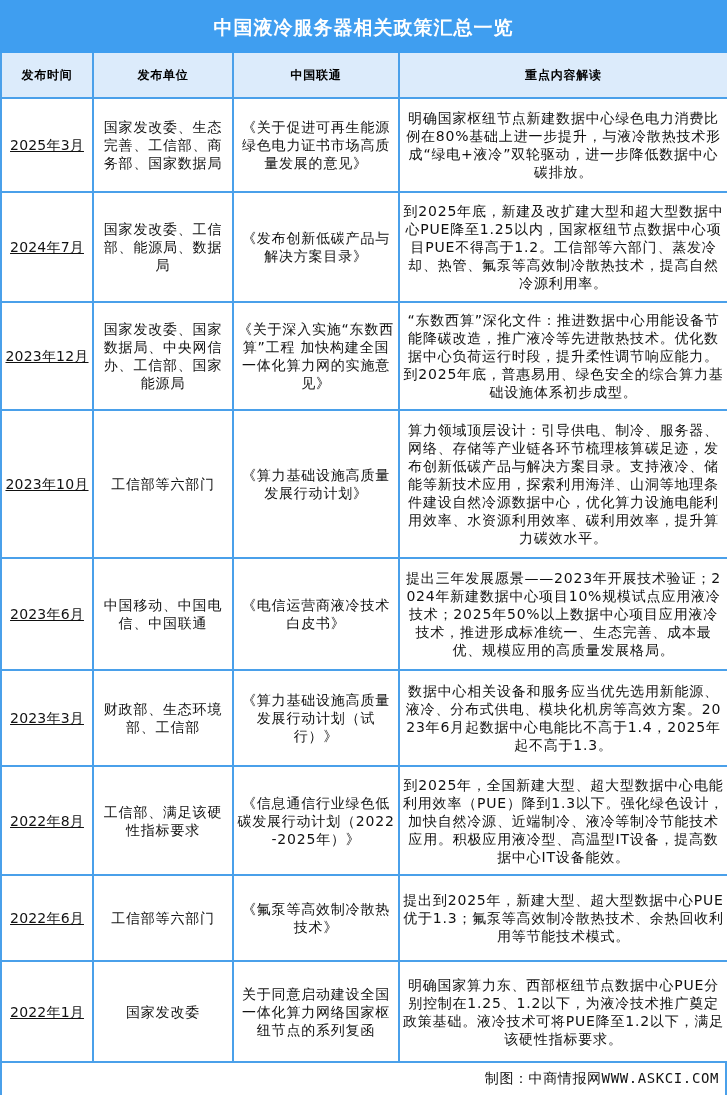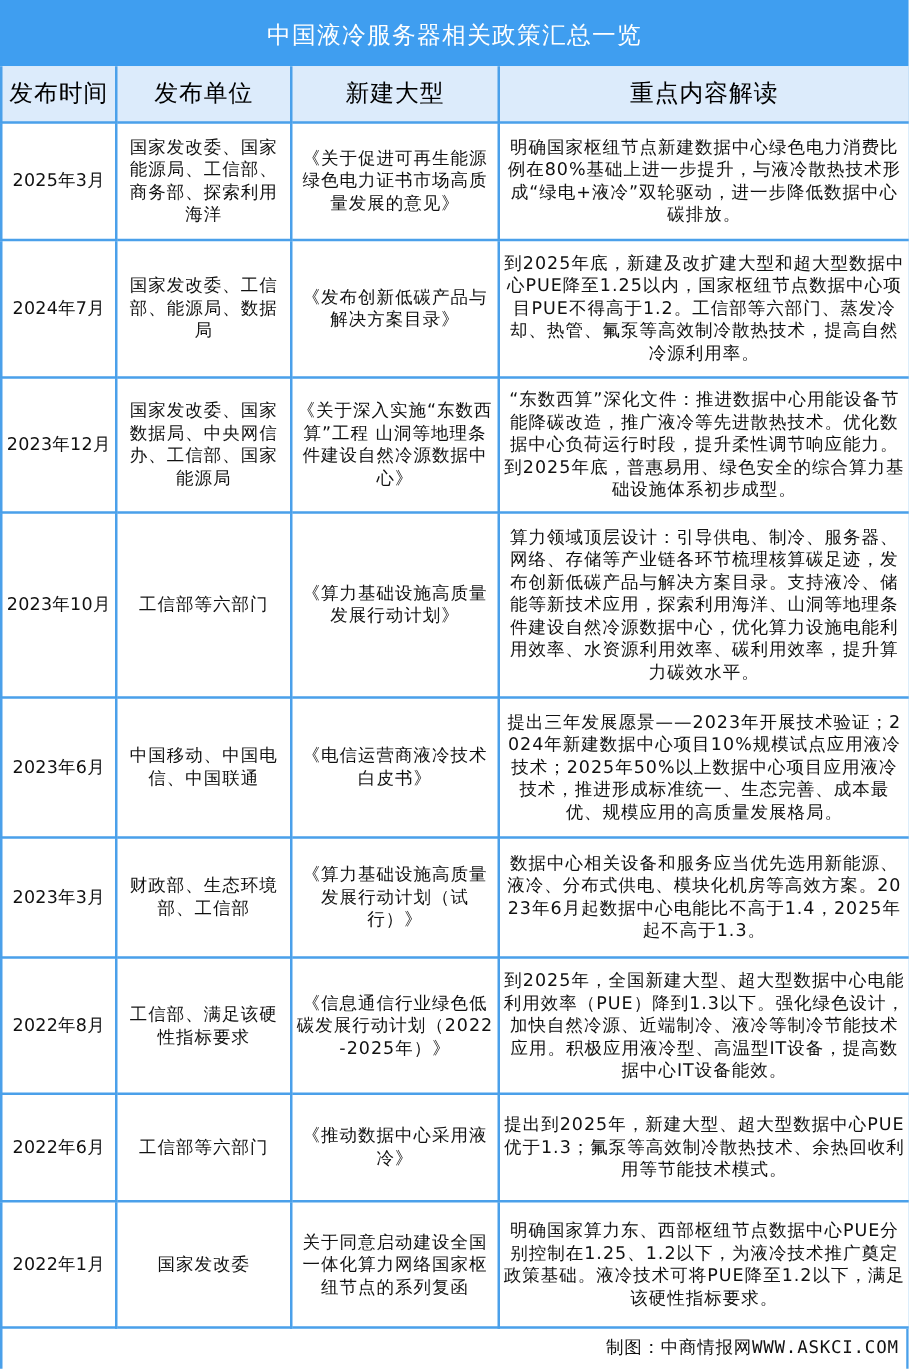--- a/index.html
+++ b/index.html
@@ -1,42 +1,42 @@
 <!DOCTYPE html>
 <html><head>
   <meta charset="utf-8">
   <style>
     html, body { margin: 0; padding: 0; background: #ffffff; }
     body { width: 727px; height: 1095px; overflow: hidden; font-family: "DejaVu Sans", "Liberation Sans", sans-serif; color: #111; }
     .title-bar {
       width: 727px; height: 53px; background: #3f9ef0;
       color: #ffffff; font-family: "DejaVu Serif", "Liberation Serif", serif;
-      font-size: 19px; font-weight: normal; letter-spacing: 1px;
+      font-size: 19px; font-weight: bold; letter-spacing: 1px;
       display: flex; align-items: center; justify-content: center;
       box-sizing: border-box; padding-top: 2px;
     }
     table.policy-table {
       width: 727px; border-collapse: collapse; table-layout: fixed;
     }
     table.policy-table col.c-date { width: 92px; }
     table.policy-table col.c-unit { width: 140px; }
     table.policy-table col.c-name { width: 166px; }
     table.policy-table col.c-content { width: 329px; }
     table.policy-table th, table.policy-table td {
       border: 2px solid #4aa0ea;
       text-align: center; vertical-align: middle;
       padding: 0 3px; box-sizing: border-box;
       font-size: 14px; letter-spacing: 0.8px; line-height: 18px;
       word-break: break-all;
     }
     table.policy-table tr:first-child th { border-top: none; }
     table.policy-table th {
-      background: #dcebfb; font-weight: normal; font-size: 19px; height: 45px; color: #000;
+      background: #dcebfb; font-weight: bold; font-size: 12px; height: 45px; color: #000;
     }
-    table.policy-table td.date { letter-spacing: 0.2px; }
+    table.policy-table td.date { letter-spacing: 0.2px; text-decoration: underline; }
     tr.r0 { height: 94px; }
     tr.r1 { height: 110px; }
     tr.r2 { height: 108px; }
     tr.r3 { height: 148px; }
     tr.r4 { height: 112px; }
     tr.r5 { height: 96px; }
     tr.r6 { height: 109px; }
     tr.r7 { height: 86px; }
     tr.r8 { height: 101px; }
     .footer {
@@ -56,41 +56,41 @@
   <colgroup>
     <col class="c-date">
       <col class="c-unit">
       <col class="c-name">
       <col class="c-content">
   </colgroup>
   <thead>
     <tr>
       <th>发布时间</th>
       <th>发布单位</th>
-      <th>新建大型</th>
+      <th>中国联通</th>
       <th>重点内容解读</th>
     </tr>
   </thead>
   <tbody>
     <tr class="r0">
       <td class="date">2025年3月</td>
-      <td>国家发改委、国家能源局、工信部、商务部、探索利用海洋</td>
+      <td>国家发改委、生态完善、工信部、商务部、国家数据局</td>
       <td>《关于促进可再生能源绿色电力证书市场高质量发展的意见》</td>
       <td>明确国家枢纽节点新建数据中心绿色电力消费比例在80%基础上进一步提升，与液冷散热技术形成“绿电+液冷”双轮驱动，进一步降低数据中心碳排放。</td>
     </tr>
     <tr class="r1">
       <td class="date">2024年7月</td>
       <td>国家发改委、工信部、能源局、数据局</td>
       <td>《发布创新低碳产品与解决方案目录》</td>
       <td>到2025年底，新建及改扩建大型和超大型数据中心PUE降至1.25以内，国家枢纽节点数据中心项目PUE不得高于1.2。工信部等六部门、蒸发冷却、热管、氟泵等高效制冷散热技术，提高自然冷源利用率。</td>
     </tr>
     <tr class="r2">
       <td class="date">2023年12月</td>
       <td>国家发改委、国家数据局、中央网信办、工信部、国家能源局</td>
-      <td>《关于深入实施“东数西算”工程 山洞等地理条件建设自然冷源数据中心》</td>
+      <td>《关于深入实施“东数西算”工程 加快构建全国一体化算力网的实施意见》</td>
       <td>“东数西算”深化文件：推进数据中心用能设备节能降碳改造，推广液冷等先进散热技术。优化数据中心负荷运行时段，提升柔性调节响应能力。到2025年底，普惠易用、绿色安全的综合算力基础设施体系初步成型。</td>
     </tr>
     <tr class="r3">
       <td class="date">2023年10月</td>
       <td>工信部等六部门</td>
       <td>《算力基础设施高质量发展行动计划》</td>
       <td>算力领域顶层设计：引导供电、制冷、服务器、网络、存储等产业链各环节梳理核算碳足迹，发布创新低碳产品与解决方案目录。支持液冷、储能等新技术应用，探索利用海洋、山洞等地理条件建设自然冷源数据中心，优化算力设施电能利用效率、水资源利用效率、碳利用效率，提升算力碳效水平。</td>
     </tr>
     <tr class="r4">
       <td class="date">2023年6月</td>
@@ -106,21 +106,21 @@
     </tr>
     <tr class="r6">
       <td class="date">2022年8月</td>
       <td>工信部、满足该硬性指标要求</td>
       <td>《信息通信行业绿色低碳发展行动计划（2022-2025年）》</td>
       <td>到2025年，全国新建大型、超大型数据中心电能利用效率（PUE）降到1.3以下。强化绿色设计，加快自然冷源、近端制冷、液冷等制冷节能技术应用。积极应用液冷型、高温型IT设备，提高数据中心IT设备能效。</td>
     </tr>
     <tr class="r7">
       <td class="date">2022年6月</td>
       <td>工信部等六部门</td>
-      <td>《推动数据中心采用液冷》</td>
+      <td>《氟泵等高效制冷散热技术》</td>
       <td>提出到2025年，新建大型、超大型数据中心PUE优于1.3；氟泵等高效制冷散热技术、余热回收利用等节能技术模式。</td>
     </tr>
     <tr class="r8">
       <td class="date">2022年1月</td>
       <td>国家发改委</td>
       <td>关于同意启动建设全国一体化算力网络国家枢纽节点的系列复函</td>
       <td>明确国家算力东、西部枢纽节点数据中心PUE分别控制在1.25、1.2以下，为液冷技术推广奠定政策基础。液冷技术可将PUE降至1.2以下，满足该硬性指标要求。</td>
     </tr>
   </tbody>
 </table>

